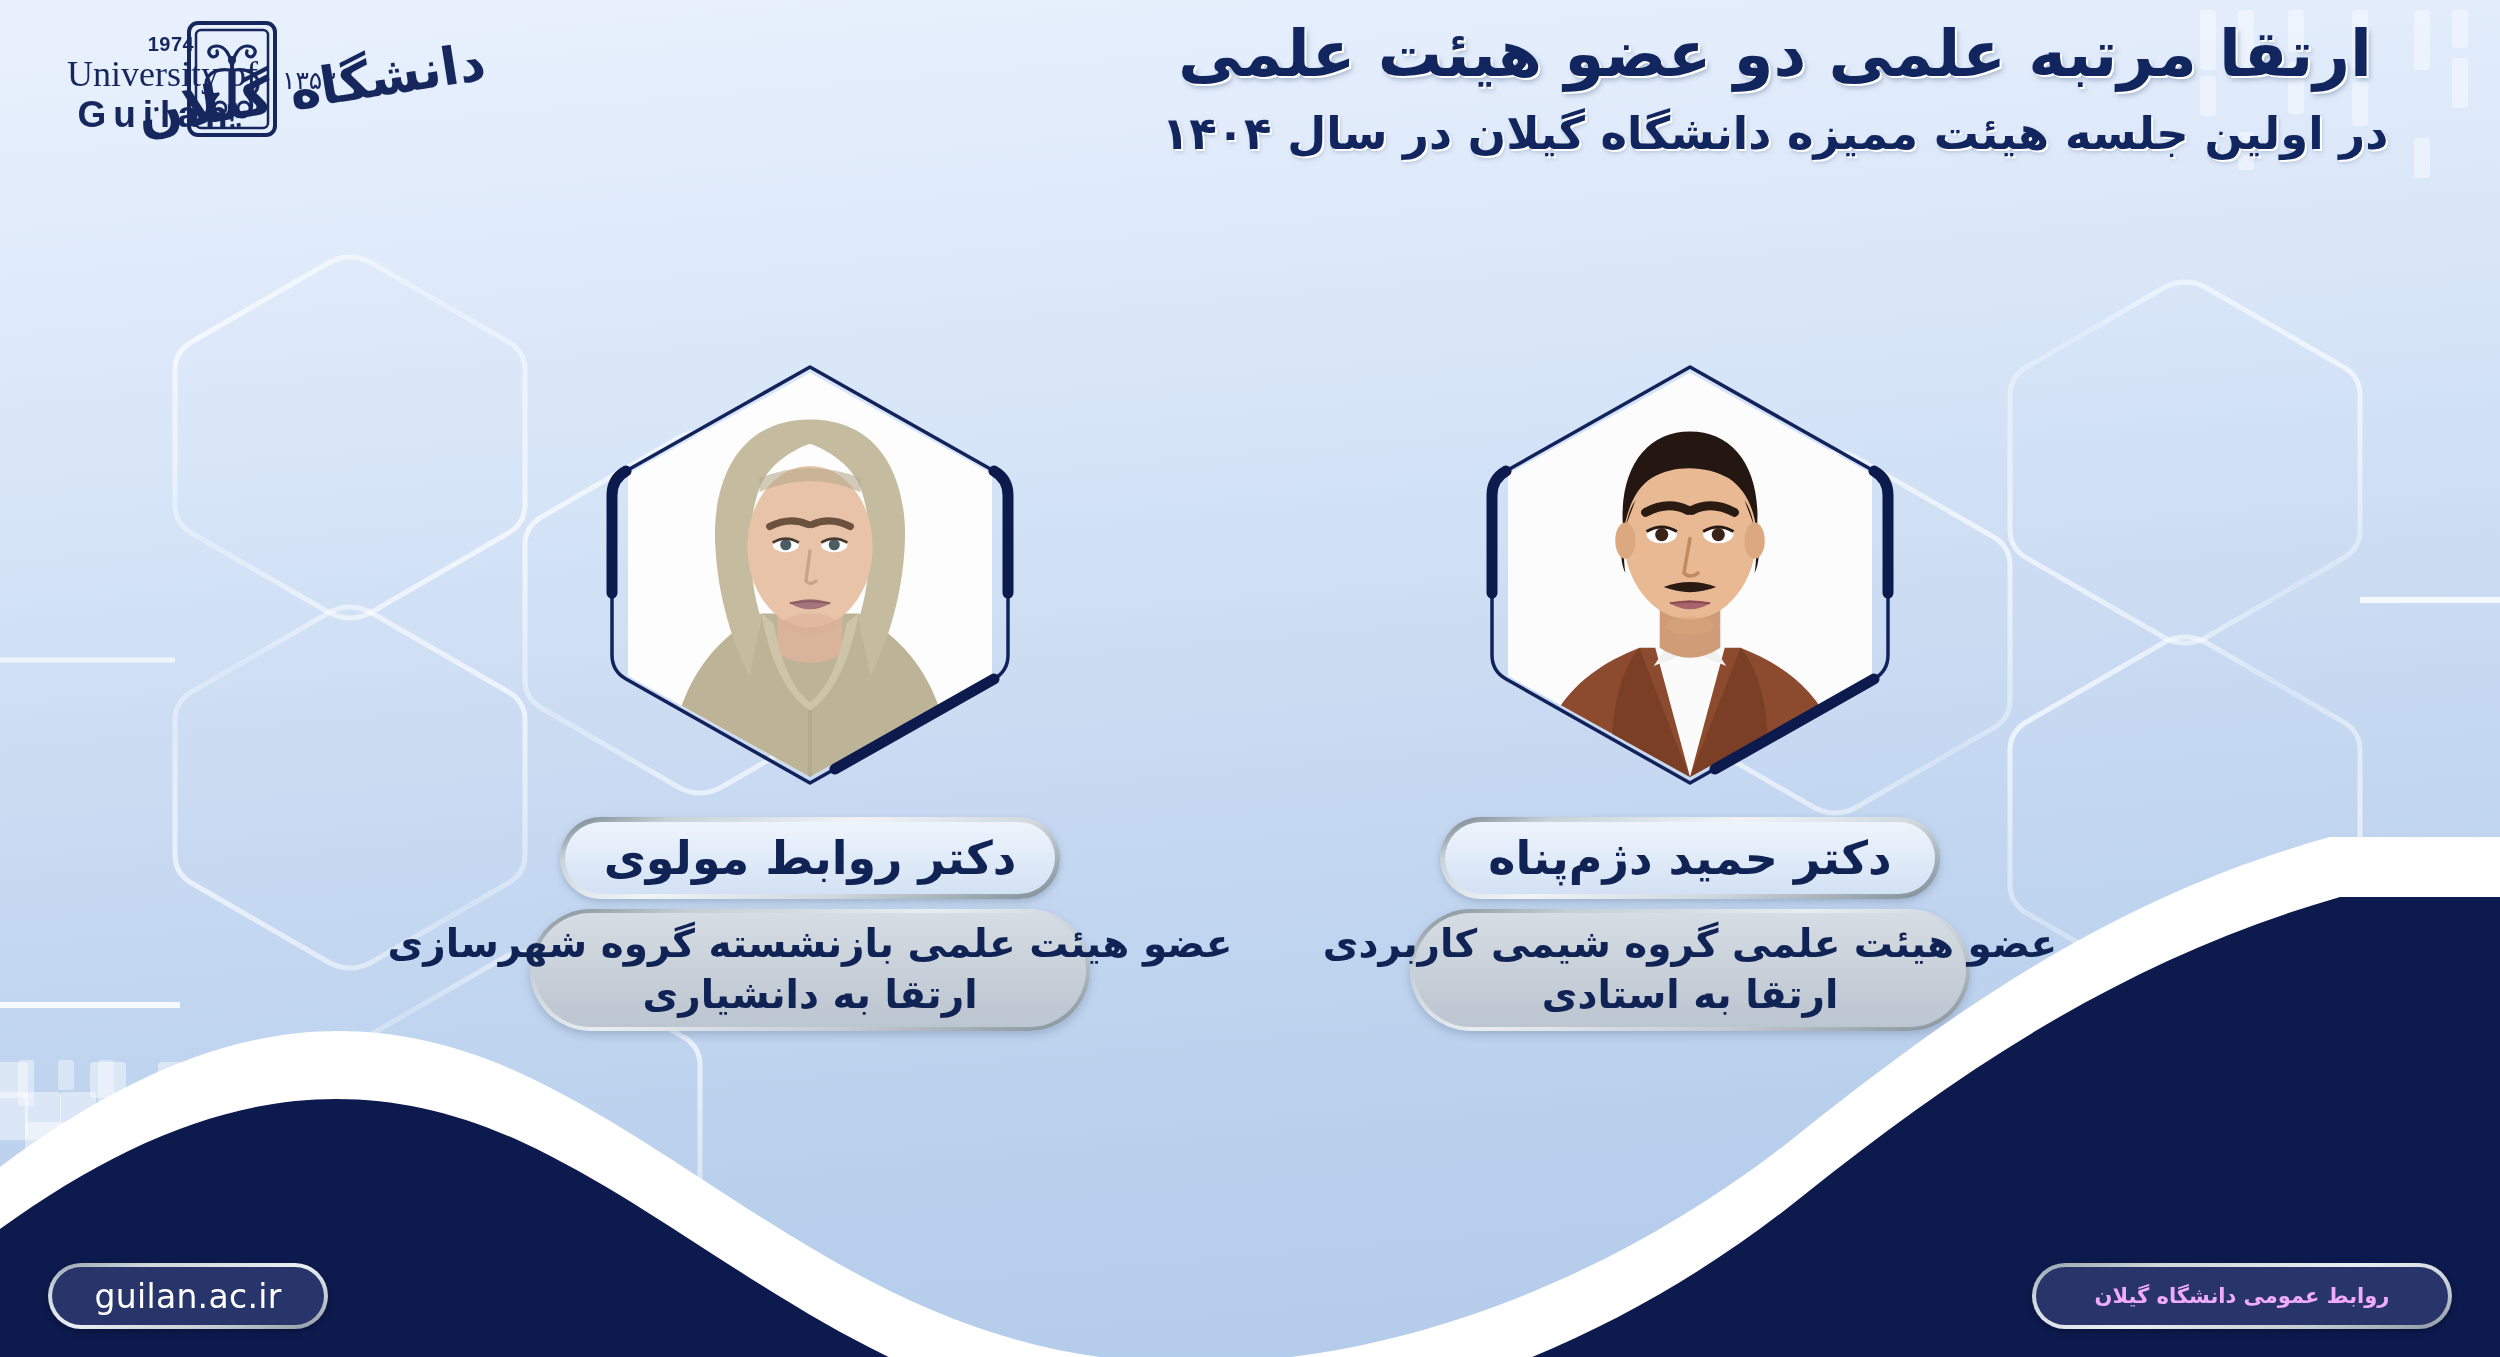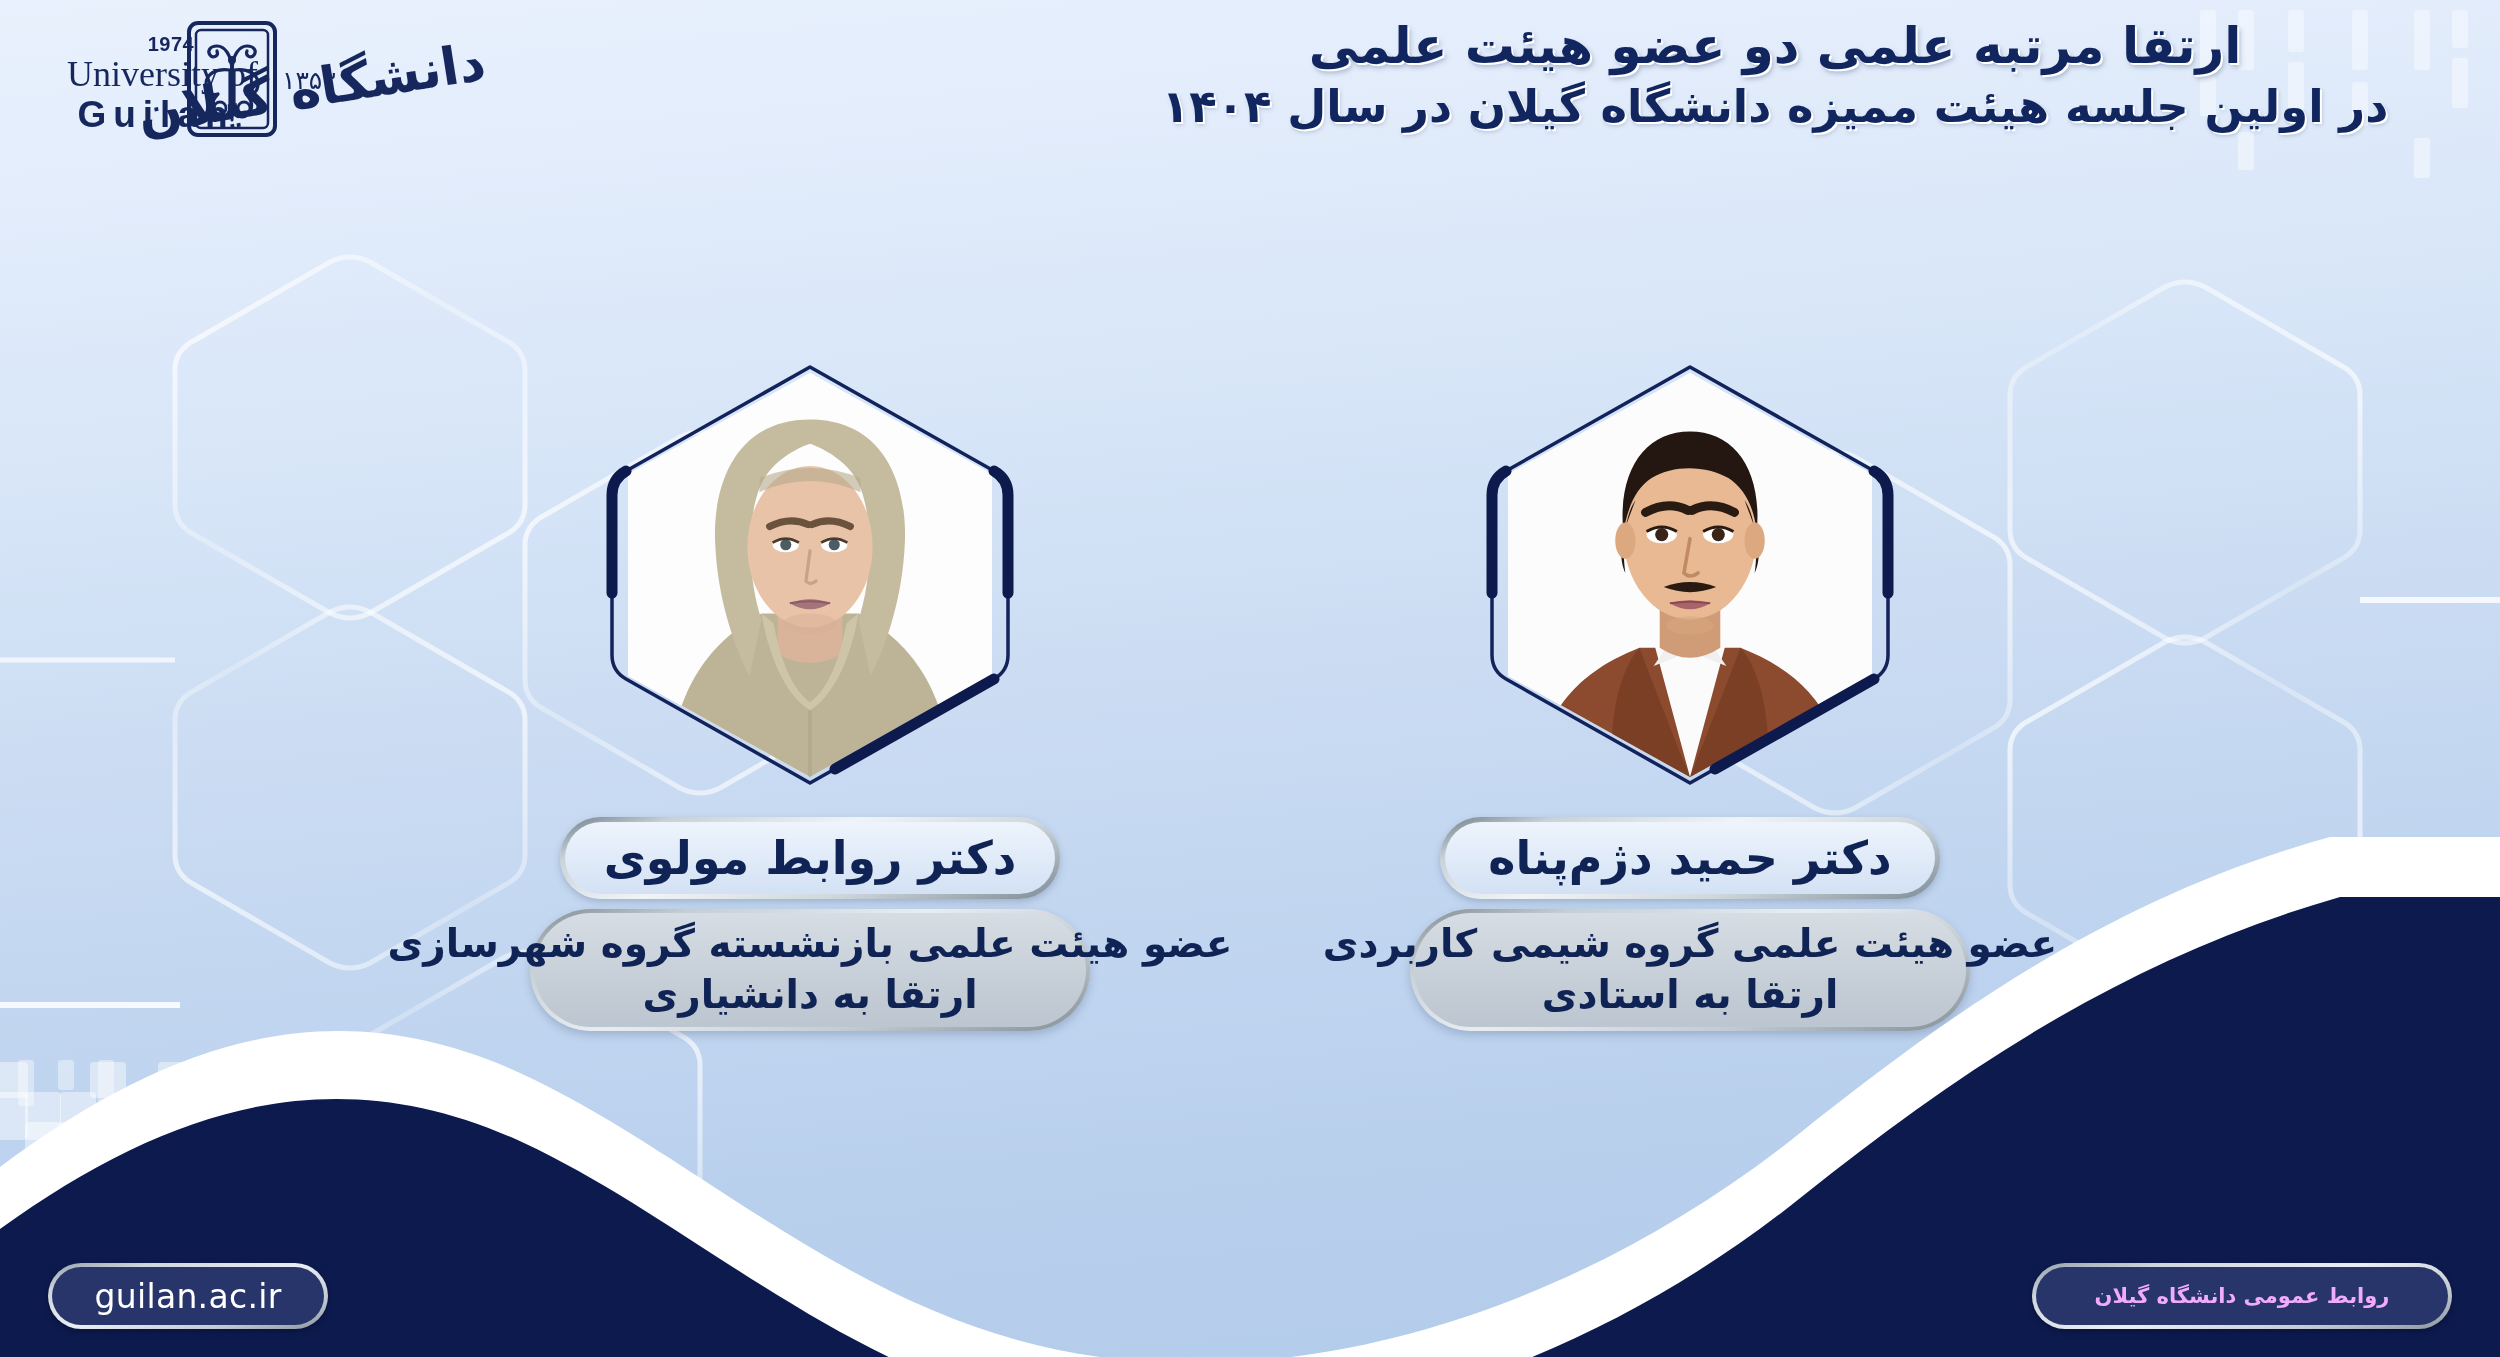--- a/index.html
+++ b/index.html
@@ -118,32 +118,32 @@
   .title-block {
     position: absolute;
     right: 60px;
     top: 14px;
     width: 1330px;
     text-align: center;
     direction: rtl;
   }
   .title-main {
     font-family: "DejaVu Sans", sans-serif;
-    font-size: 50px;
+    font-size: 64px;
     font-weight: 700;
     color: #11255f;
     line-height: 1.28;
     letter-spacing: -1px;
     text-shadow:
        2px 2px 0 #ffffff,
        3px 4px 5px rgba(120,140,170,0.55);
     white-space: nowrap;
   }
   .title-sub {
-    margin-top: 0;
+    margin-top: 9px;
     font-family: "DejaVu Sans", sans-serif;
     font-size: 45px;
     font-weight: 700;
     color: #11255f;
     line-height: 1.3;
     text-shadow:
        2px 2px 0 #ffffff,
        2px 3px 4px rgba(120,140,170,0.45);
     white-space: nowrap;
   }

